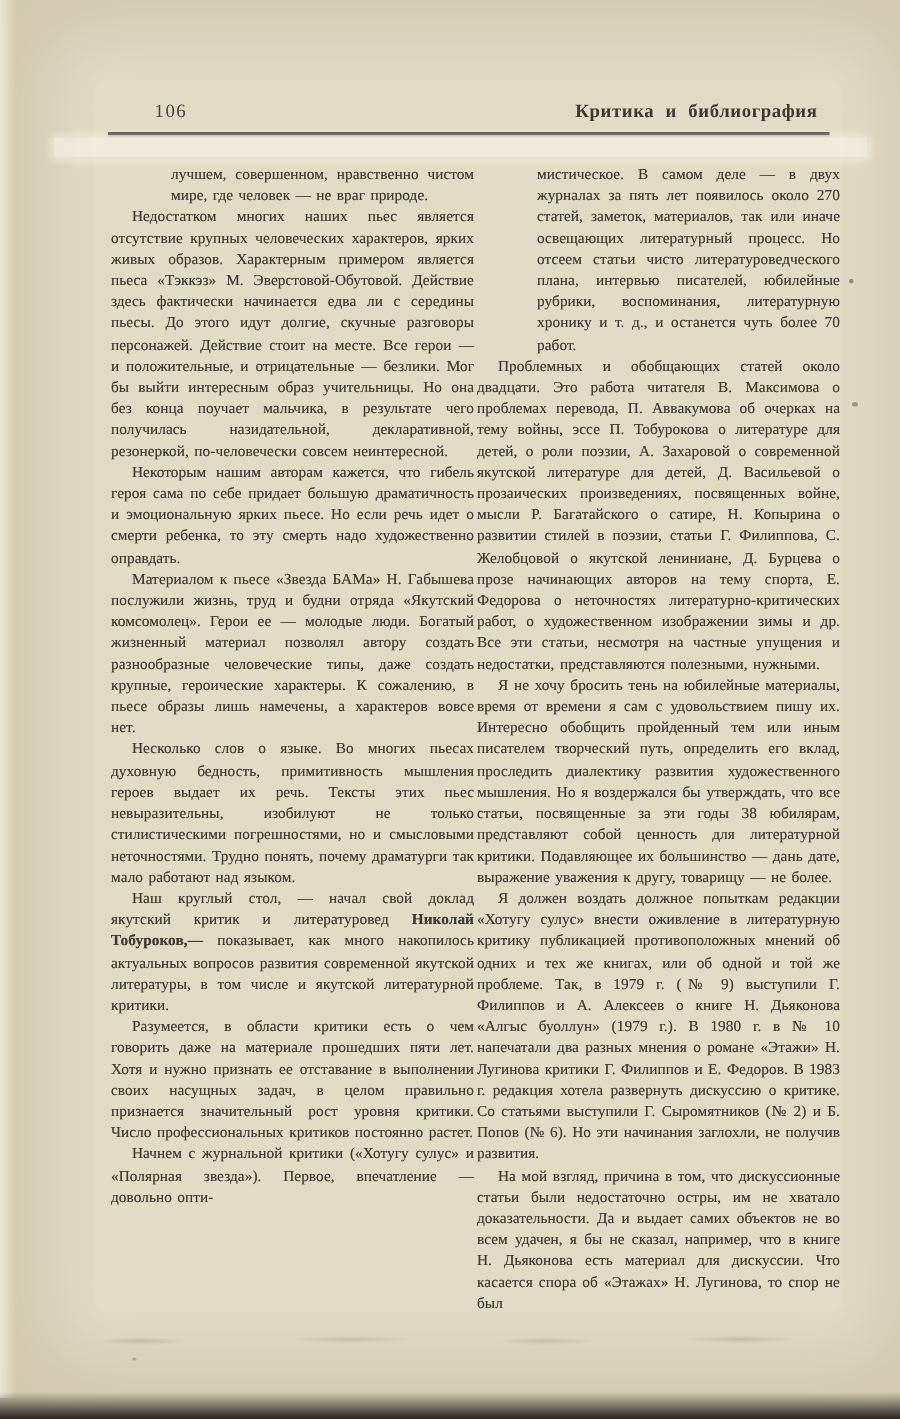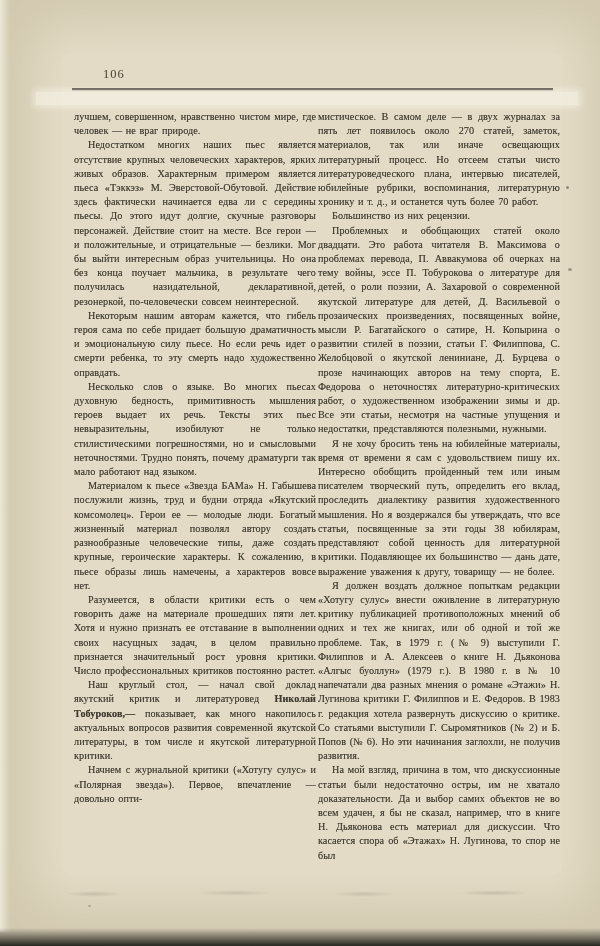--- a/index.html
+++ b/index.html
@@ -69,53 +69,53 @@
     position:absolute;top:110px;width:242px;
     font-size:10.2px;line-height:14.2px;
     text-align:justify;
     letter-spacing:.05px;word-spacing:1px;
     color:#3e3a31;
     text-shadow:0 0 .4px rgba(62,58,49,.55);
   }
   .col-left{left:74px;}
   .col-right{left:318px;font-family:Liberation Serif, serif;}
   .para{margin:0;text-indent:14px;}
-  .para.no-indent{text-indent:0;}
+  .para.no-indent{text-indent:0;margin-left:40px;}
   .b{font-weight:700;}
 </style>
 </head>
 <body>
 
 <div class="page">
   <div class="scan-glow"></div>
   <div class="edge-light"></div>
 
   <div class="header">
     <span class="pagenum">106</span>
+    <span class="running-title">Критика и библиография</span>
   </div>
   <div class="rule"></div>
   <div class="light-band"></div>
 
   <div class="col col-left" id="col-left">
       <p class="para no-indent"><span>лучшем, совершенном, нравственно чистом мире, где человек — не враг природе.</span></p>
       <p class="para"><span>Недостатком многих наших пьес является отсутствие крупных человеческих характеров, ярких живых образов. Характерным примером является пьеса «Тэккэз» М. Эверстовой-Обутовой. Действие здесь фактически начинается едва ли с середины пьесы. До этого идут долгие, скучные разговоры персонажей. Действие стоит на месте. Все герои — и положительные, и отрицательные — безлики. Мог бы выйти интересным образ учительницы. Но она без конца поучает мальчика, в результате чего получилась назидательной, декларативной, резонеркой, по-человечески совсем неинтересной.</span></p>
-      <p class="para"><span>Некоторым нашим авторам кажется, что гибель героя сама по себе придает большую драматичность и эмоциональную силу пьесе. Но если речь идет о смерти ребенка, то эту смерть надо художественно оправдать.</span></p>
+      <p class="para"><span>Некоторым нашим авторам кажется, что гибель героя сама по себе придает большую драматичность и эмоциональную ярких пьесе. Но если речь идет о смерти ребенка, то эту смерть надо художественно оправдать.</span></p>
+      <p class="para"><span>Материалом к пьесе «Звезда БАМа» Н. Габышева послужили жизнь, труд и будни отряда «Якутский комсомолец». Герои ее — молодые люди. Богатый жизненный материал позволял автору создать разнообразные человеческие типы, даже создать крупные, героические характеры. К сожалению, в пьесе образы лишь намечены, а характеров вовсе нет.</span></p>
       <p class="para"><span>Несколько слов о языке. Во многих пьесах духовную бедность, примитивность мышления героев выдает их речь. Тексты этих пьес невыразительны, изобилуют не только стилистическими погрешностями, но и смысловыми неточностями. Трудно понять, почему драматурги так мало работают над языком.</span></p>
-      <p class="para"><span>Материалом к пьесе «Звезда БАМа» Н. Габышева послужили жизнь, труд и будни отряда «Якутский комсомолец». Герои ее — молодые люди. Богатый жизненный материал позволял автору создать разнообразные человеческие типы, даже создать крупные, героические характеры. К сожалению, в пьесе образы лишь намечены, а характеров вовсе нет.</span></p>
+      <p class="para"><span>Наш круглый стол, — начал свой доклад якутский критик и литературовед </span><span class="b">Николай Тобуроков,—</span><span> показывает, как много накопилось актуальных вопросов развития современной якутской литературы, в том числе и якутской литературной критики.</span></p>
       <p class="para"><span>Разумеется, в области критики есть о чем говорить даже на материале прошедших пяти лет. Хотя и нужно признать ее отставание в выполнении своих насущных задач, в целом правильно признается значительный рост уровня критики. Число профессиональных критиков постоянно растет.</span></p>
-      <p class="para"><span>Наш круглый стол, — начал свой доклад якутский критик и литературовед </span><span class="b">Николай Тобуроков,—</span><span> показывает, как много накопилось актуальных вопросов развития современной якутской литературы, в том числе и якутской литературной критики.</span></p>
       <p class="para"><span>Начнем с журнальной критики («Хотугу сулус» и «Полярная звезда»). Первое, впечатление — довольно опти-</span></p>
     </div>
   <div class="col col-right" id="col-right">
       <p class="para no-indent"><span>мистическое. В самом деле — в двух журналах за пять лет появилось около 270 статей, заметок, материалов, так или иначе освещающих литературный процесс. Но отсеем статьи чисто литературоведческого плана, интервью писателей, юбилейные рубрики, воспоминания, литературную хронику и т. д., и останется чуть более 70 работ.</span></p>
-      <p class="para"><span>Большинство из них рецензии.</span></p>
       <p class="para"><span>Проблемных и обобщающих статей около двадцати. Это работа читателя В. Максимова о проблемах перевода, П. Аввакумова об очерках на тему войны, эссе П. Тобурокова о литературе для детей, о роли поэзии, А. Захаровой о современной якутской литературе для детей, Д. Васильевой о прозаических произведениях, посвященных войне, мысли Р. Багатайского о сатире, Н. Копырина о развитии стилей в поэзии, статьи Г. Филиппова, С. Желобцовой о якутской лениниане, Д. Бурцева о прозе начинающих авторов на тему спорта, Е. Федорова о неточностях литературно-критических работ, о художественном изображении зимы и др. Все эти статьи, несмотря на частные упущения и недостатки, представляются полезными, нужными.</span></p>
       <p class="para"><span>Я не хочу бросить тень на юбилейные материалы, время от времени я сам с удовольствием пишу их. Интересно обобщить пройденный тем или иным писателем творческий путь, определить его вклад, проследить диалектику развития художественного мышления. Но я воздержался бы утверждать, что все статьи, посвященные за эти годы 38 юбилярам, представляют собой ценность для литературной критики. Подавляющее их большинство — дань дате, выражение уважения к другу, товарищу — не более.</span></p>
       <p class="para"><span>Я должен воздать должное попыткам редакции «Хотугу сулус» внести оживление в литературную критику публикацией противоположных мнений об одних и тех же книгах, или об одной и той же проблеме. Так, в 1979 г. (№ 9) выступили Г. Филиппов и А. Алексеев о книге Н. Дьяконова «Алгыс буоллун» (1979 г.). В 1980 г. в № 10 напечатали два разных мнения о романе «Этажи» Н. Лугинова критики Г. Филиппов и Е. Федоров. В 1983 г. редакция хотела развернуть дискуссию о критике. Со статьями выступили Г. Сыромятников (№ 2) и Б. Попов (№ 6). Но эти начинания заглохли, не получив развития.</span></p>
-      <p class="para"><span>На мой взгляд, причина в том, что дискуссионные статьи были недостаточно остры, им не хватало доказательности. Да и выбор самих объектов не во всем удачен, я бы не сказал, например, что в книге Н. Дьяконова есть материал для дискуссии. Что касается спора об «Этажах» Н. Лугинова, то спор не был</span></p>
+      <p class="para"><span>На мой взгляд, причина в том, что дискуссионные статьи были недостаточно остры, им не хватало доказательности. Да и выдает самих объектов не во всем удачен, я бы не сказал, например, что в книге Н. Дьяконова есть материал для дискуссии. Что касается спора об «Этажах» Н. Лугинова, то спор не был</span></p>
     </div>
 
   <div class="smudge"></div>
   <div class="speck s1"></div>
   <div class="speck s2"></div>
   <div class="speck s3"></div>
   <div class="bottom-shadow"></div>
 </div>
 
 </body></html>

